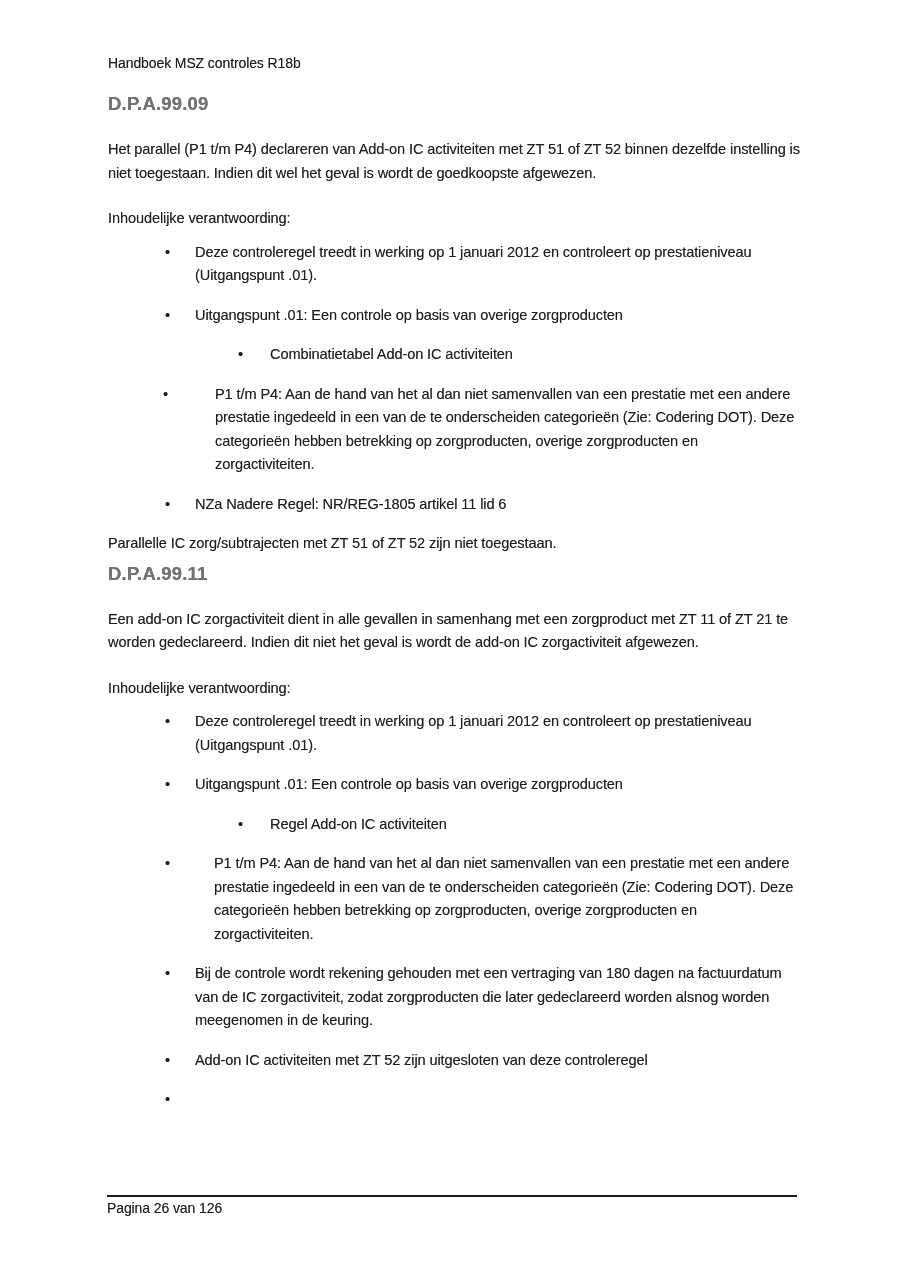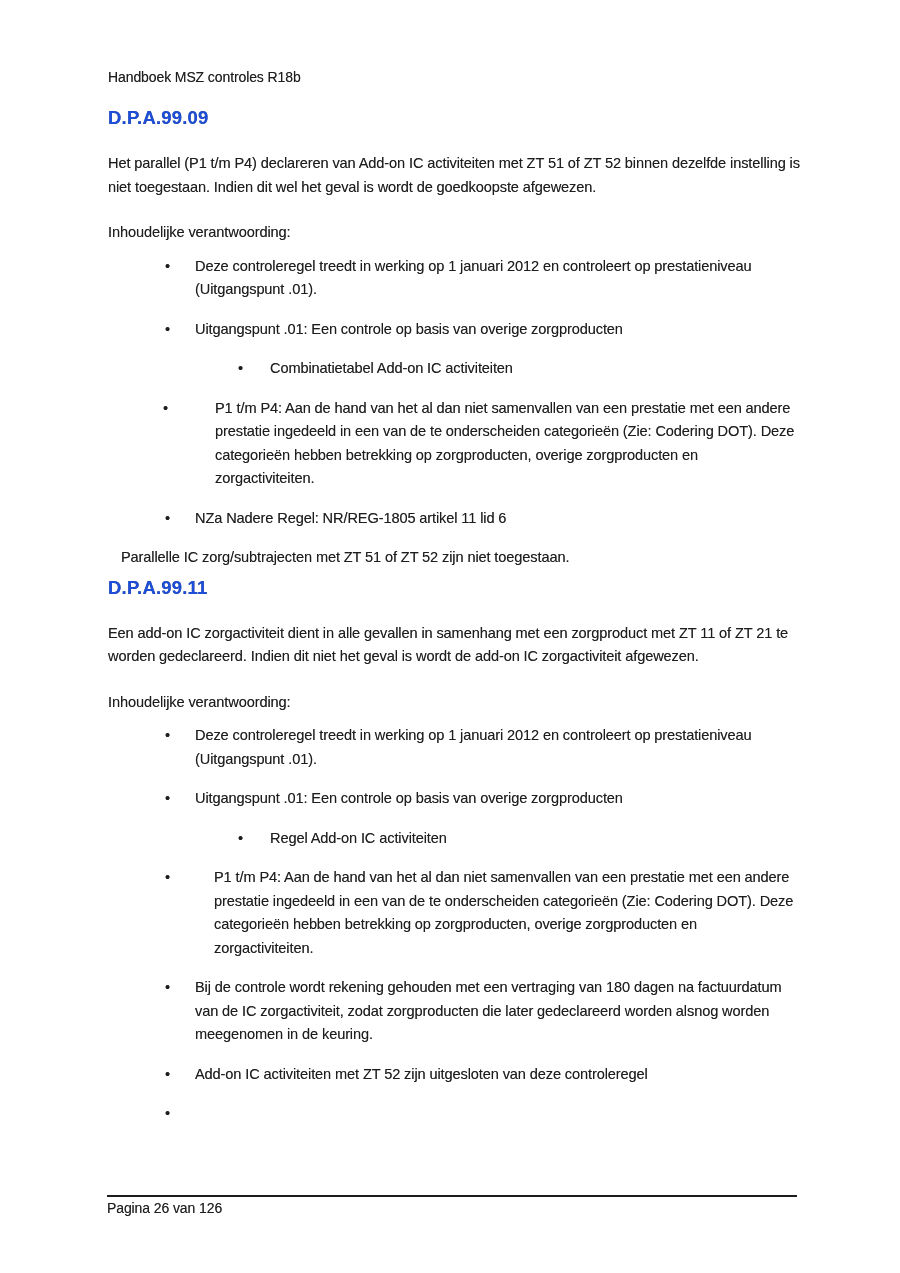--- a/index.html
+++ b/index.html
@@ -16,49 +16,49 @@
     overflow: hidden;
   }
   .page {
     position: absolute;
     inset: 0;
     background: #ffffff;
   }
   .content {
     position: absolute;
     left: 108px;
-    top: 14px;
+    top: 0;
     width: 692px;
   }
   .running-header {
     margin-top: 55px;
     font-size: 14px;
     line-height: 17px;
     letter-spacing: -0.1px;
     text-shadow: 0 0 0.6px rgba(20,20,20,0.55);
   }
   h1.section-heading {
     margin: 22px 0 0 0;
     font-size: 18.5px;
     line-height: 20px;
     font-weight: bold;
-    color: #1d4ed8;
+    color: #737373;
     letter-spacing: 0.2px;
     text-shadow: 0 0 0.6px rgba(10,10,10,0.6);
   }
   .para {
     margin: 0;
     font-size: 14.6px;
     line-height: 23.5px;
     letter-spacing: -0.12px;
     text-shadow: 0 0 0.6px rgba(20,20,20,0.5);
   }
   .intro   { margin-top: 24px; }
   .subhead { margin-top: 22px; }
-  .closing { margin-top: 0; margin-left: 13px; }
+  .closing { margin-top: 0; }
   .list {
     margin-top: 10px;
     margin-bottom: 15px;
   }
   .item {
     position: relative;
     margin-bottom: 16px;
     font-size: 14.6px;
     line-height: 23.5px;
     letter-spacing: -0.12px;

